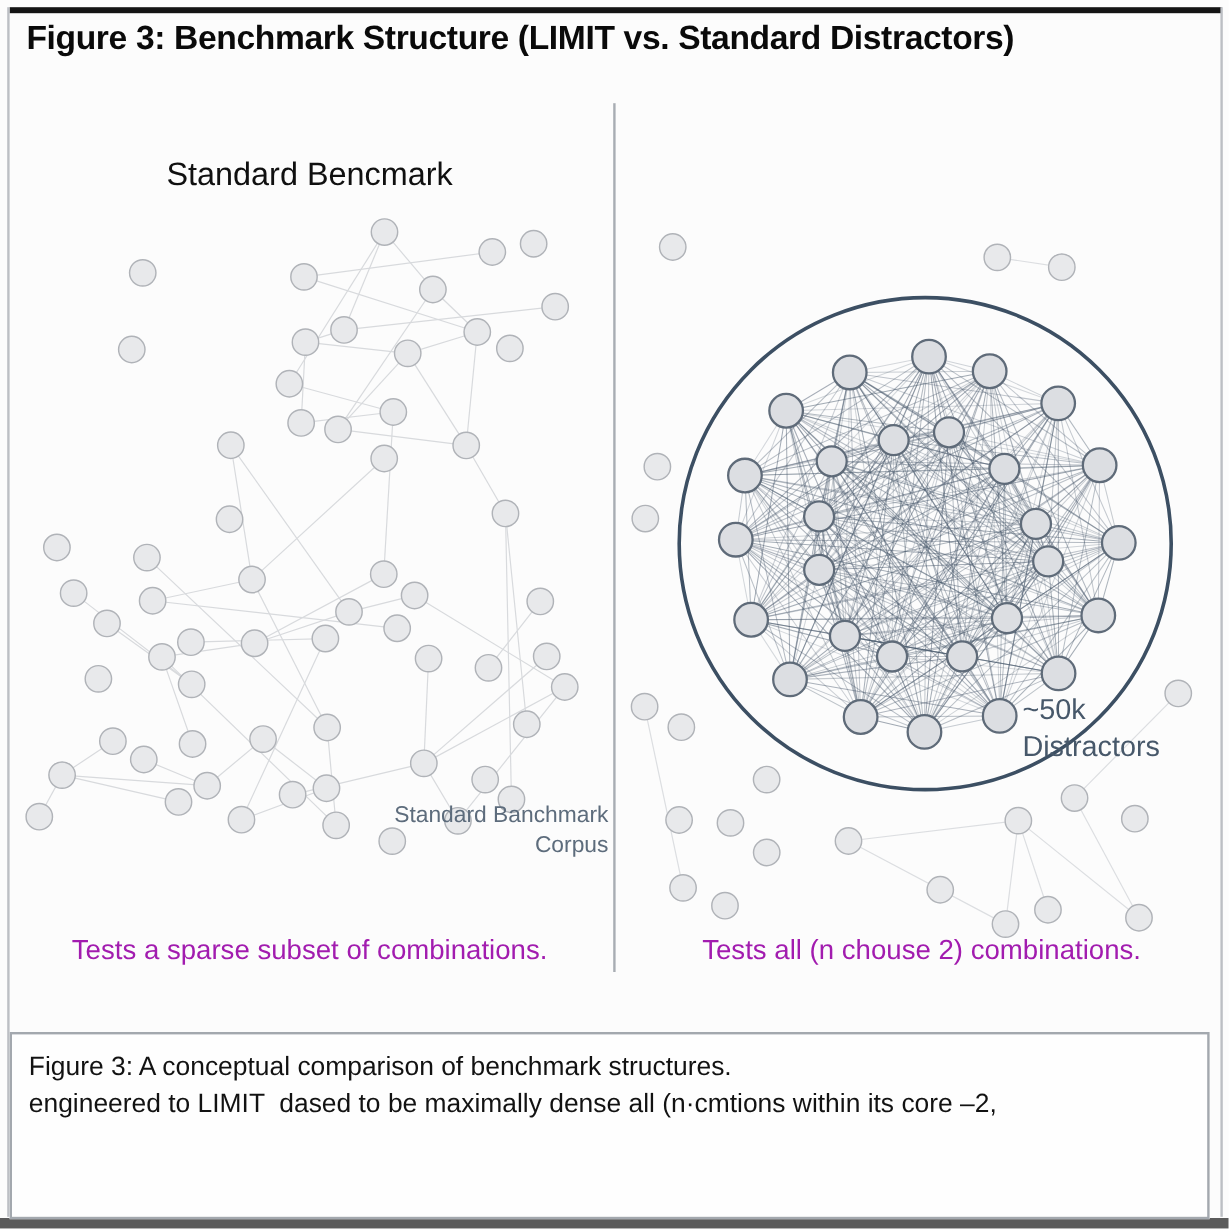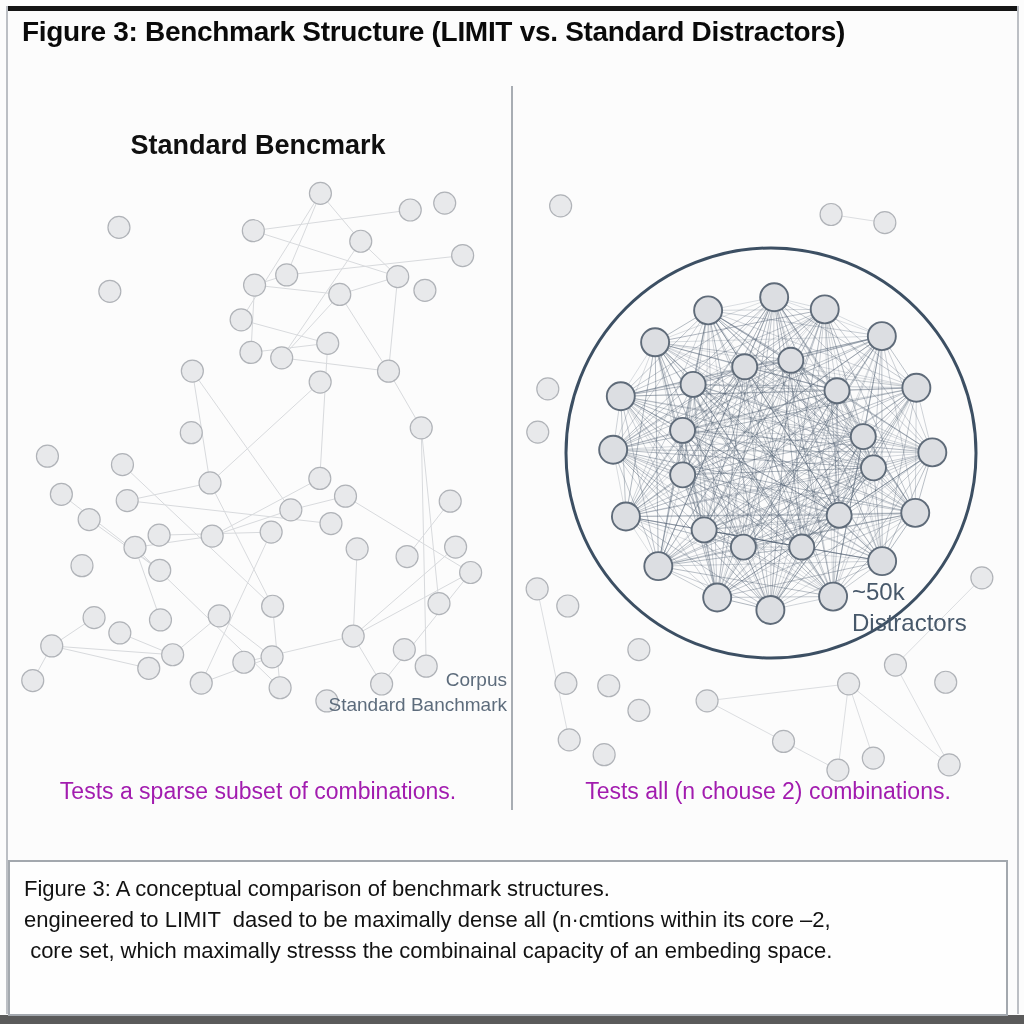--- a/index.html
+++ b/index.html
@@ -7,21 +7,21 @@
         font-family:"Liberation Sans", sans-serif;color:#141414;}
   .top-border{position:absolute;left:8px;right:6px;top:6px;height:5px;background:#141414;}
   .side-border{position:absolute;top:6px;bottom:10px;width:2px;background:#bcbfc4;}
   .side-border.left{left:6px;}
   .side-border.right{right:5px;}
   .bottom-bar{position:absolute;left:0;right:0;bottom:0;height:9px;background:#5b5b5b;}
   .figure-title{position:absolute;left:22px;top:16px;font-size:28px;font-weight:bold;
                 color:#0a0a0a;letter-spacing:-0.3px;}
   .divider{position:absolute;left:511px;top:86px;width:2px;height:724px;background:#a8adb3;}
   .panel-heading{position:absolute;top:130px;width:480px;text-align:center;
-                 font-size:27px;font-weight:bold;color:#101010;}
+                 font-size:27px;font-weight:normal;color:#101010;}
   .panel-heading.lp{left:18px;}
   .panel-heading.rp{left:528px;}
   .graph-svg{position:absolute;}
   #leftSvg{left:14px;top:176px;}
   #rightSvg{left:522px;top:182px;}
   .corpus-label{position:absolute;left:295px;top:668px;width:212px;text-align:right;
                 color:#5d6c7c;font-size:19px;line-height:1.3;}
   .core-label{position:absolute;left:645px;top:406px;width:292px;height:44px;
               background:rgba(255,255,255,0.96);border-radius:3px;
               display:flex;align-items:center;justify-content:center;
@@ -607,31 +607,30 @@
       <circle cx="279.75138013649473" cy="365.06043739642803" r="12.5" fill="#dcdee2" stroke="#5f6b79" stroke-width="1.9"></circle>
       <circle cx="221.3777504213281" cy="365.0789162688428" r="12.5" fill="#dcdee2" stroke="#5f6b79" stroke-width="1.9"></circle>
       <circle cx="182.13415753275788" cy="347.89767546235043" r="12.5" fill="#dcdee2" stroke="#5f6b79" stroke-width="1.9"></circle>
       <circle cx="160.6713373392612" cy="292.83134236054417" r="12.5" fill="#dcdee2" stroke="#5f6b79" stroke-width="1.9"></circle>
       <circle cx="160.58908661393383" cy="248.37288106269418" r="12.5" fill="#dcdee2" stroke="#5f6b79" stroke-width="1.9"></circle>
       <circle cx="171.08876569973762" cy="202.4146884079188" r="12.5" fill="#dcdee2" stroke="#5f6b79" stroke-width="1.9"></circle>
       <circle cx="222.71123094273116" cy="184.76314045619444" r="12.5" fill="#dcdee2" stroke="#5f6b79" stroke-width="1.9"></circle>
     </svg>
 
   <div class="corpus-label">
+    <div>Standard Banchmark</div>
     <div>Corpus</div>
-    <div>Standard Banchmark</div>
   </div>
 
 
   <div class="distractors-label">
     <div>~50k</div>
     <div>Distractors</div>
   </div>
 
   <div class="panel-caption lp">Tests a sparse subset of combinations.</div>
   <div class="panel-caption rp">Tests all (n chouse 2) combinations.</div>
 
   <div class="caption-box">
     <div class="caption-line">Figure 3: A conceptual comparison of benchmark structures.</div>
     <div class="caption-line">engineered to LIMIT  dased to be maximally dense all (n·cmtions within its core –2,</div>
-    <div class="caption-line"> core set, which maximally stresss the combinainal capacity of an embeding space.</div>
   </div>
 </div>
 
 </body></html>

